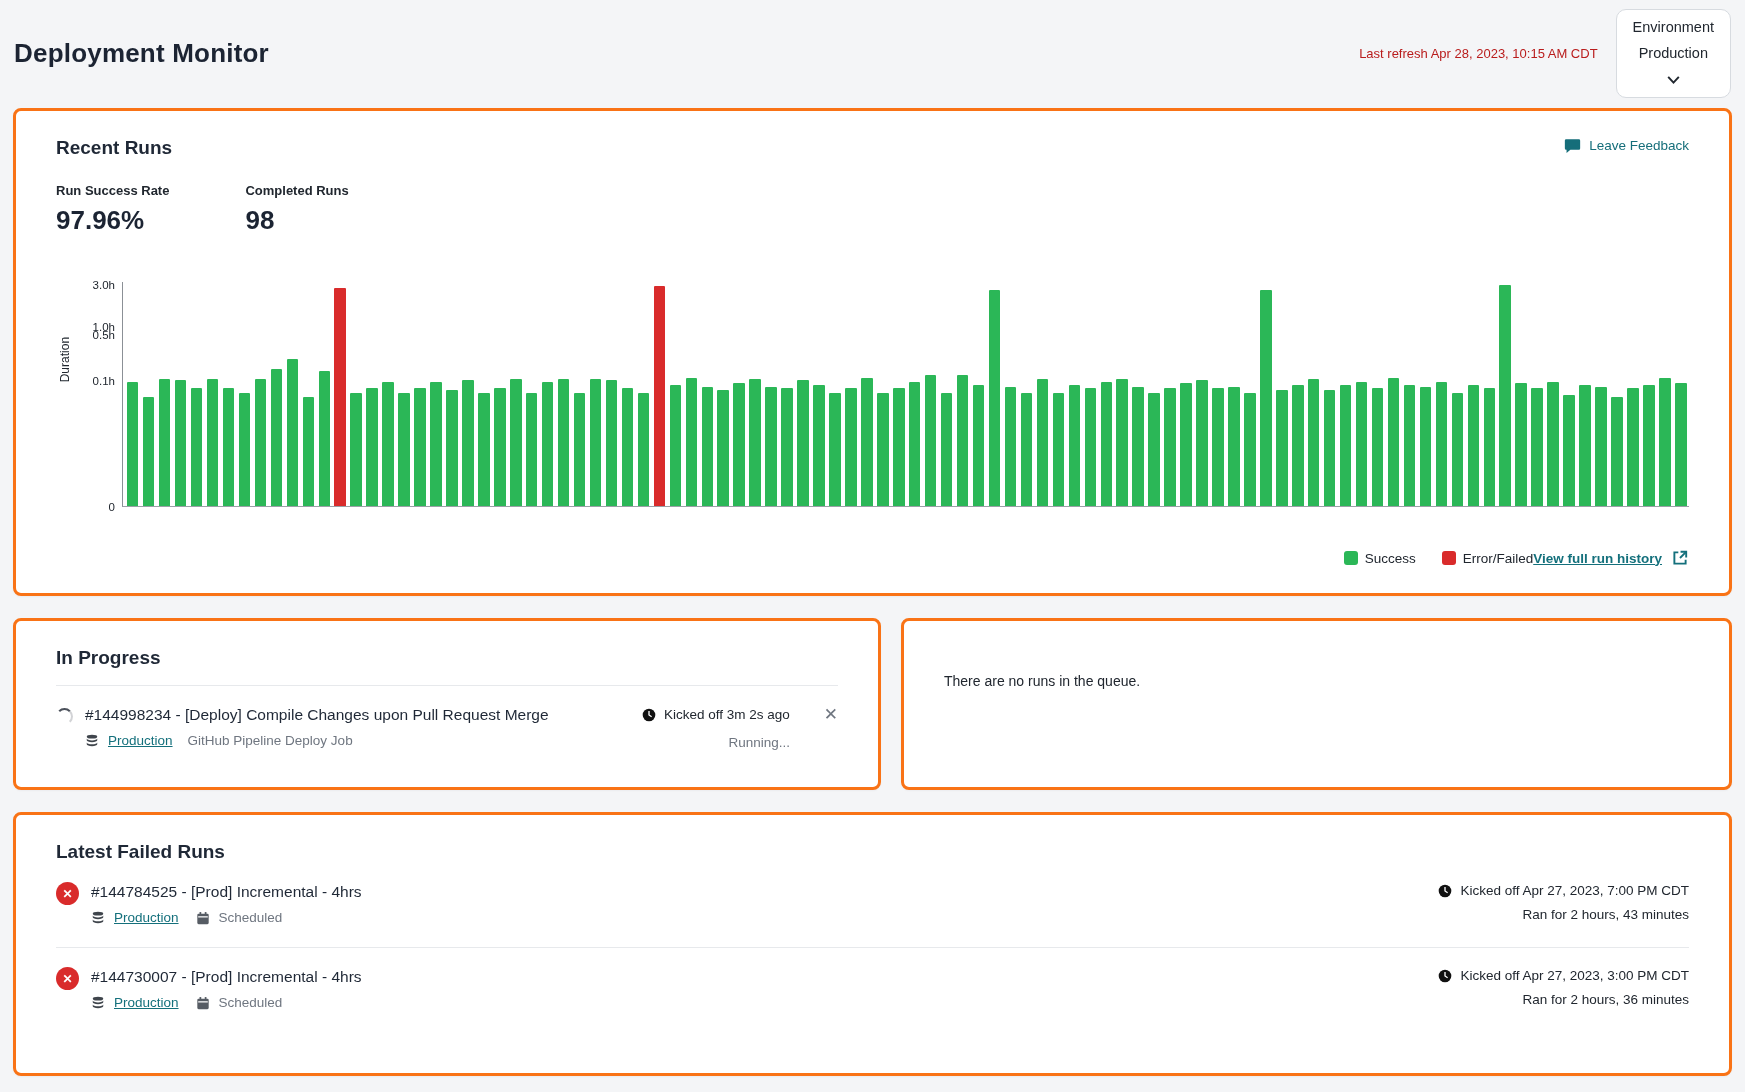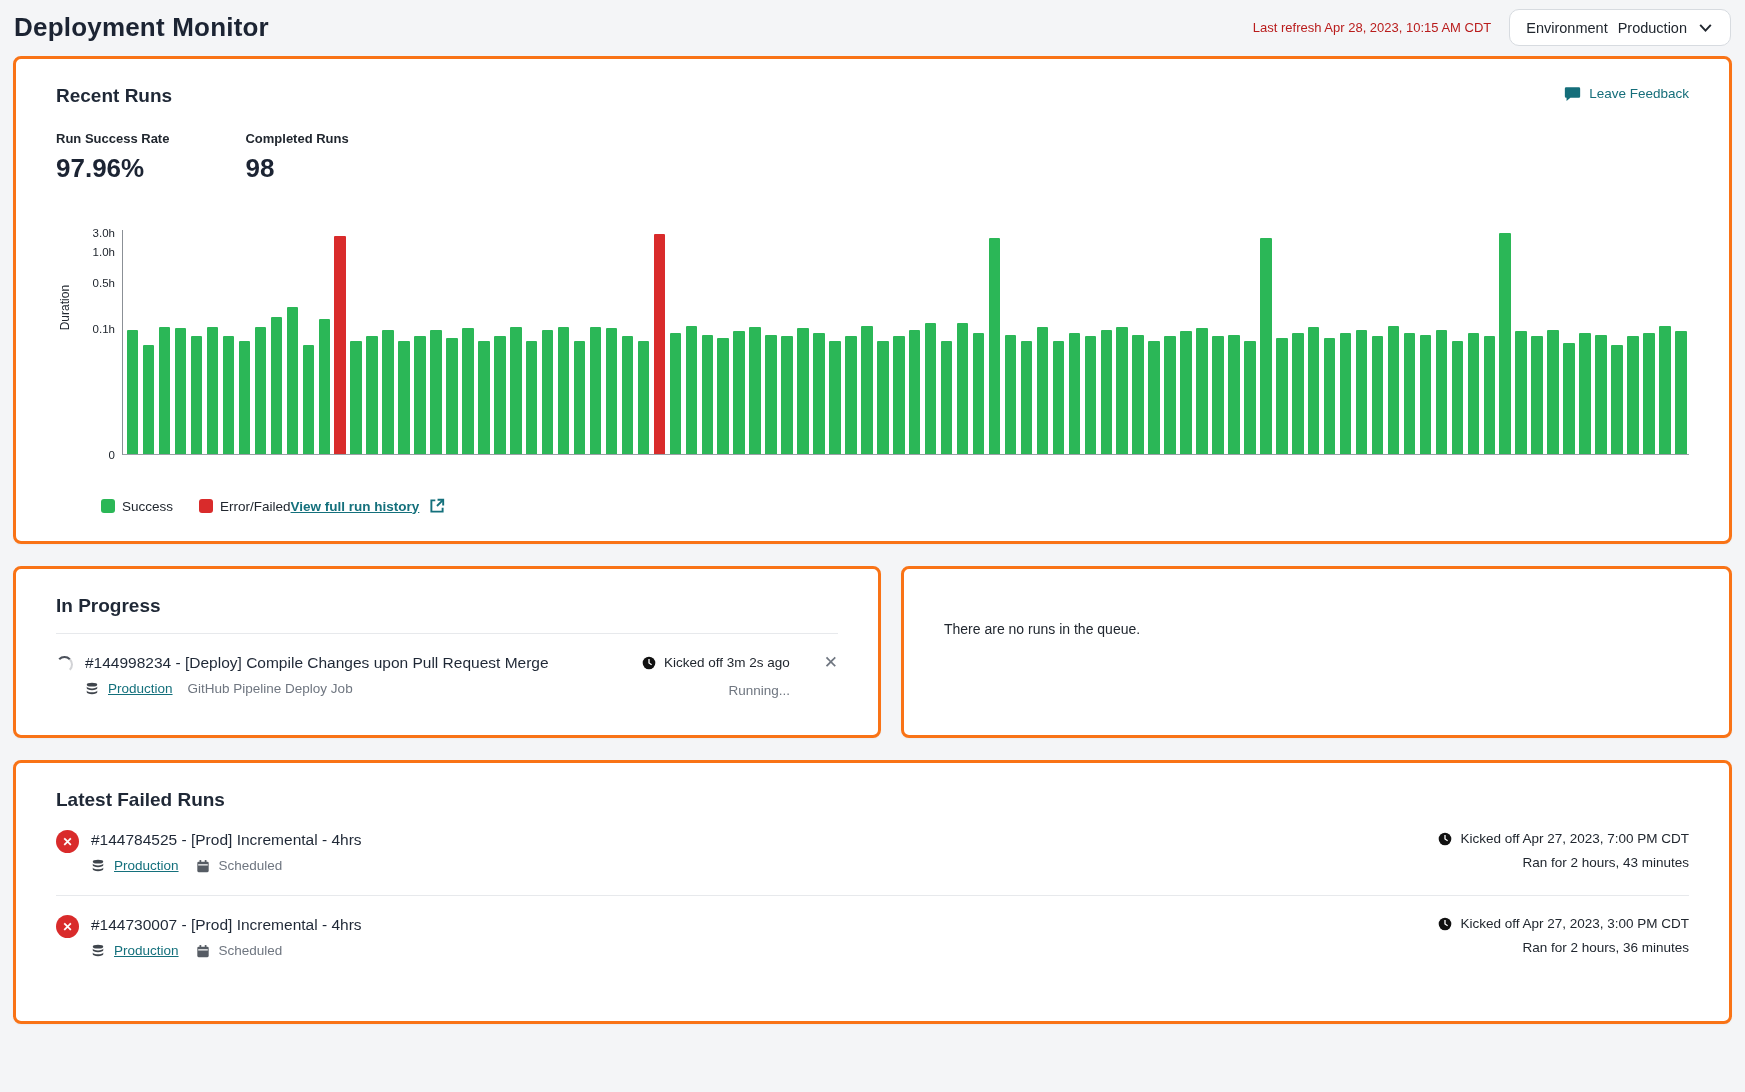--- a/index.html
+++ b/index.html
@@ -5,21 +5,21 @@
   * { margin:0; padding:0; box-sizing:border-box; }
   html,body { background:#f4f5f7; font-family:"Liberation Sans", sans-serif; color:#21272f; }
   body { width:1745px; height:1092px; position:relative; }
 
   
   .header { display:flex; justify-content:space-between; align-items:center; padding:9px 14px 10px 14px; }
   .page-title { font-size:26px; font-weight:bold; color:#1c2433; letter-spacing:.2px; }
   .header-right { display:flex; align-items:center; gap:18px; }
   .last-refresh { font-size:13px; color:#b91c1c; }
   .env-select { display:flex; align-items:center; gap:10px; background:#fff; border:1px solid #d7dbe0;
-    border-radius:10px; padding:9px 16px; font-size:14.5px; cursor:pointer; color:#21272f; }
+    border-radius:10px; padding:9px 16px; font-size:14.5px; cursor:pointer; color:#21272f;flex-direction:column; }
   .env-select .chev { display:flex; }
 
   
   .card { background:#fff; border:3px solid #f97316; border-radius:8px; box-shadow:0 1px 2px rgba(20,30,40,.04);
     margin:0 13px; padding:26px 40px; }
   .card h2 { font-size:19px; font-weight:bold; color:#1f2836; }
   .row-cards { display:flex; gap:20px; margin-top:22px; }
   .row-cards .card { margin:0; }
   .card.in-progress { margin-left:13px; width:868px; height:172px; }
   .card.in-queue { margin-right:13px; flex:1; height:172px; }
@@ -34,21 +34,21 @@
 
   .chart-wrap { display:flex; margin-top:46px; }
   .y-axis-label { width:22px; position:relative; }
   .y-axis-label span { position:absolute; top:50%; left:2px; transform:rotate(-90deg) translateX(28%); transform-origin:left top;
     font-size:12px; color:#21272f; white-space:nowrap; }
   .y-ticks { width:44px; position:relative; height:225px; }
   .y-ticks span { position:absolute; right:7px; font-size:11.5px; color:#21272f; line-height:14px; }
   .plot { flex:1; height:225px; position:relative; border-left:1.5px solid #8b9096; border-bottom:1.5px solid #9aa0a6; }
   .plot .bar { position:absolute; bottom:0; border-radius:1px 1px 0 0; }
   .x-labels { display:flex; justify-content:space-between; margin-left:66px; margin-top:5px; font-size:11.5px; color:#21272f; }
-  .chart-footer { display:flex; justify-content:flex-start; align-items:center; margin-top:42px; margin-left:45px; }
+  .chart-footer { display:flex; justify-content:flex-end; align-items:center; margin-top:42px; margin-left:45px; }
   .legend { display:flex; align-items:center; gap:26px; }
   .legend-item { display:flex; align-items:center; gap:7px; font-size:13.5px; }
   .swatch { width:14px; height:14px; border-radius:3px; display:inline-block; }
   .history-link { display:flex; align-items:center; gap:9px; color:#14707c; font-size:13.5px; font-weight:bold; cursor:pointer; }
   .history-link .txt { text-decoration:underline; }
 
   
   .divider { border-top:1px solid #e7e9ec; margin-top:16px; }
   .run-row { display:flex; justify-content:space-between; align-items:flex-start; margin-top:20px; }
   .run-left { display:flex; gap:12px; }
@@ -111,21 +111,21 @@
       <div class="metric-value">98</div>
     </div>
   </div>
 
   <div class="chart-wrap">
     <div class="y-axis-label">
       <span>Duration</span>
     </div>
     <div class="y-ticks">
         <span style="bottom: 215.502px;">3.0h</span>
-        <span style="bottom: 196px;">1.0h</span>
+        <span style="bottom: 173px;">1.0h</span>
         <span style="bottom: 164.535px;">0.5h</span>
         <span style="bottom: 118.754px;">0.1h</span>
         <span style="bottom: -7px;">0</span>
       </div>
     <div class="plot">
         <div class="bar" style="left: 4px; width: 11.4906px; height: 124.295px; background: rgb(43, 183, 87);"></div>
         <div class="bar" style="left: 19.9592px; width: 11.4906px; height: 108.749px; background: rgb(43, 183, 87);"></div>
         <div class="bar" style="left: 35.9184px; width: 11.4906px; height: 127.142px; background: rgb(43, 183, 87);"></div>
         <div class="bar" style="left: 51.8776px; width: 11.4906px; height: 125.754px; background: rgb(43, 183, 87);"></div>
         <div class="bar" style="left: 67.8367px; width: 11.4906px; height: 117.571px; background: rgb(43, 183, 87);"></div>

